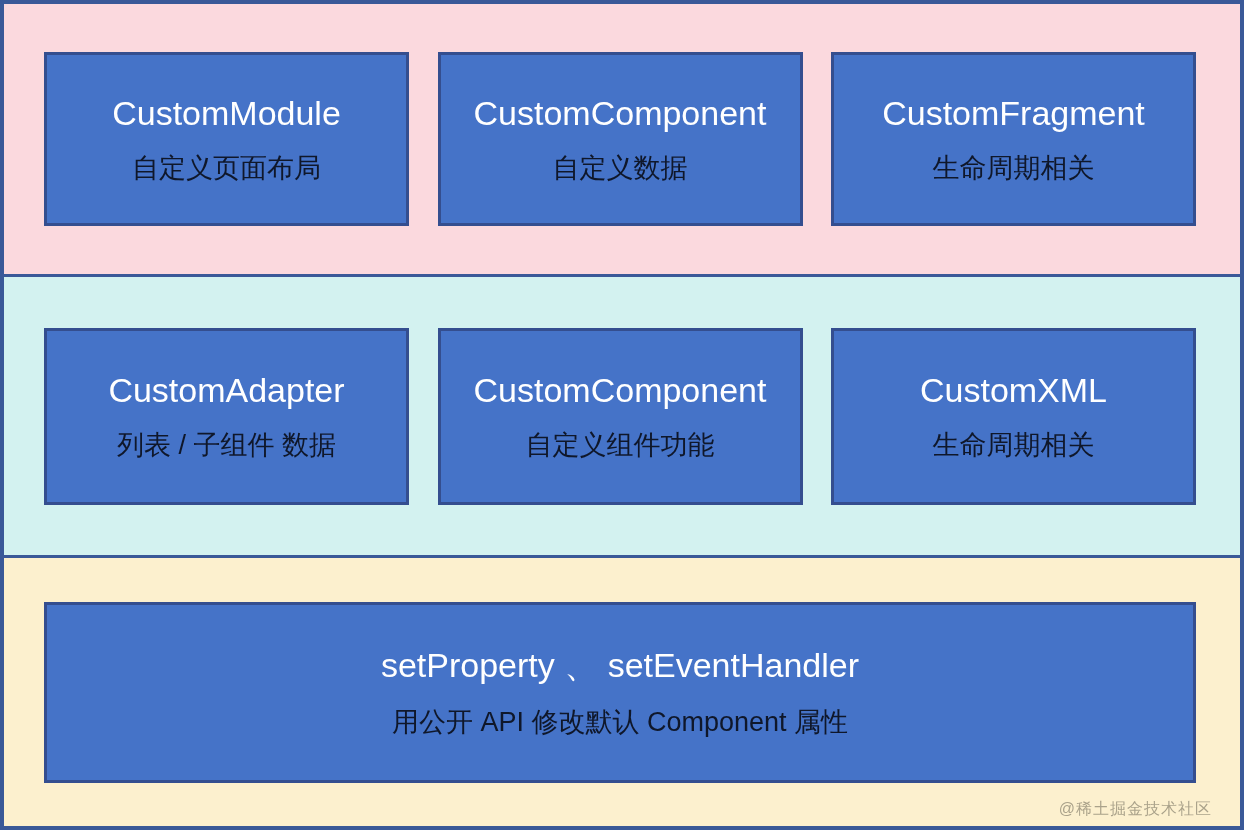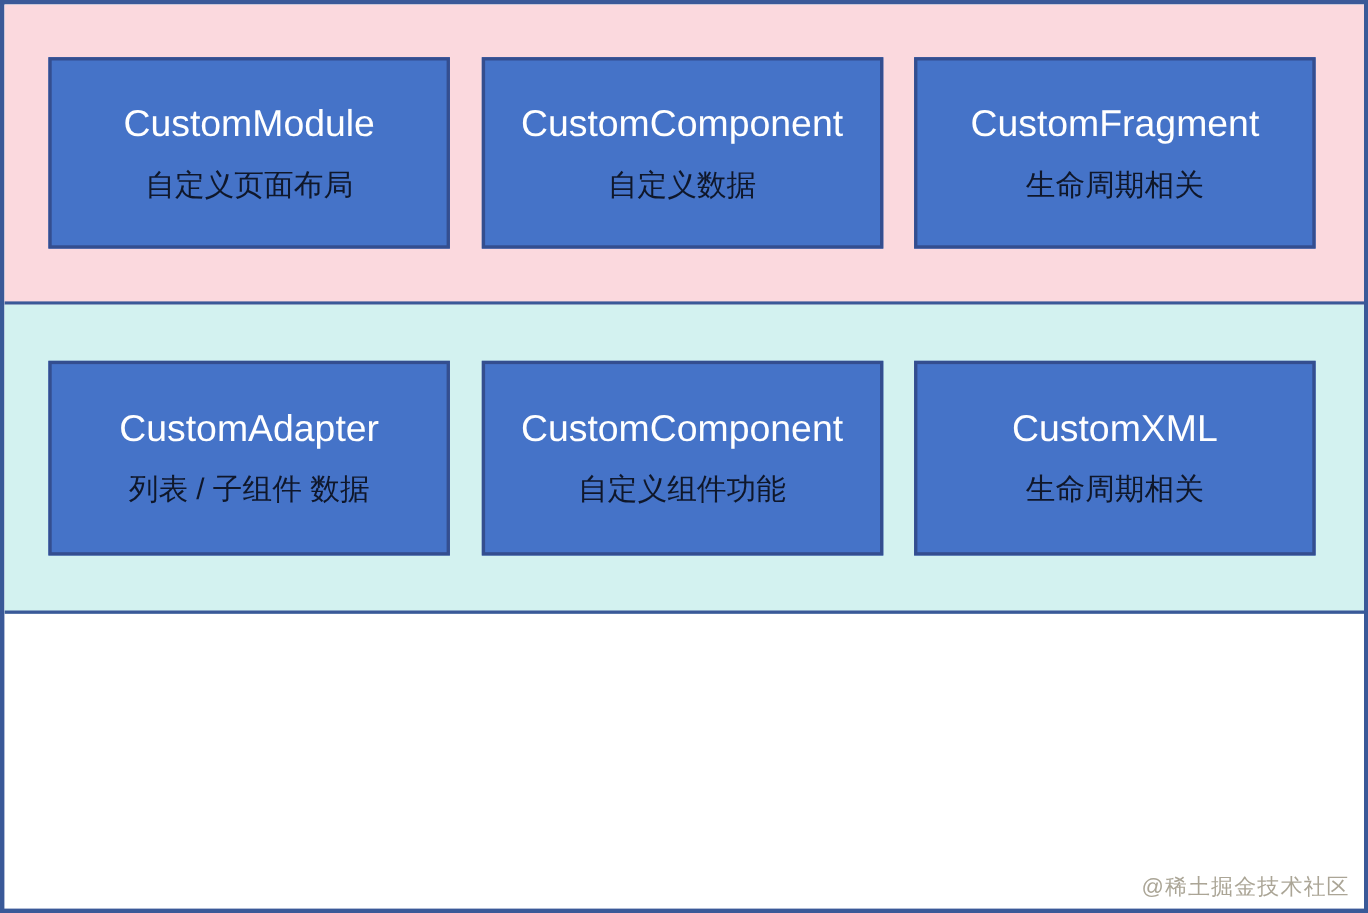--- a/index.html
+++ b/index.html
@@ -65,23 +65,23 @@
     white-space: nowrap;
   }
   .box-subtitle {
     color: #0f172a;
     font-size: 27px;
     line-height: 1.15;
     white-space: nowrap;
   }
   .watermark {
     position: absolute;
-    right: 13px;
+    right: 28px;
     bottom: 6px;
-    font-size: 20px;
+    font-size: 16px;
     color: #8F8874;
     opacity: 0.75;
     letter-spacing: 1px;
   }
 </style>
 </head>
 <body>
 
 <div class="frame">
 
@@ -108,16 +108,22 @@
     <div class="box">
       <div class="box-title">CustomComponent</div>
       <div class="box-subtitle">自定义组件功能</div>
     </div>
     <div class="box">
       <div class="box-title">CustomXML</div>
       <div class="box-subtitle">生命周期相关</div>
     </div>
   </div>
 
+  <div class="band band-yellow">
+    <div class="box box-wide">
+      <div class="box-title">setProperty 、 setEventHandler</div>
+      <div class="box-subtitle">用公开 API 修改默认 Component 属性</div>
+    </div>
+  </div>
 
   <div class="watermark">@稀土掘金技术社区</div>
 
 </div>
 
 </body></html>

